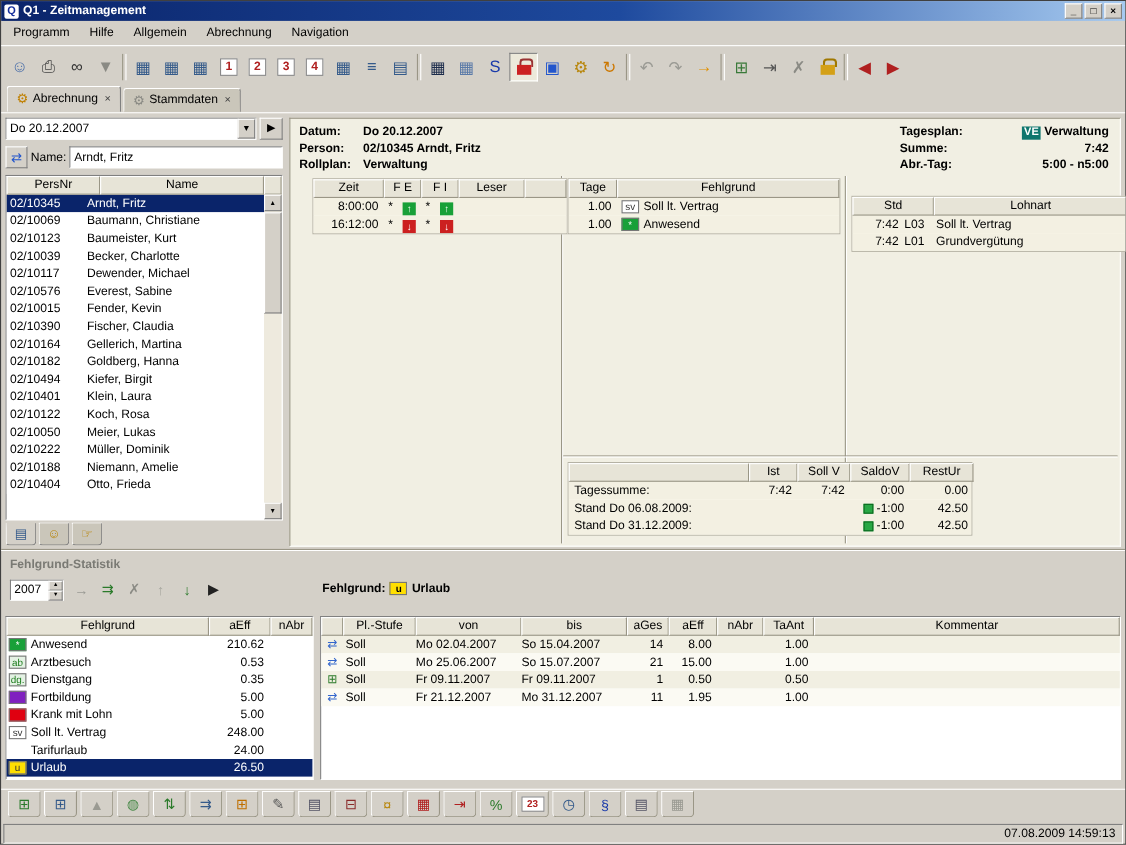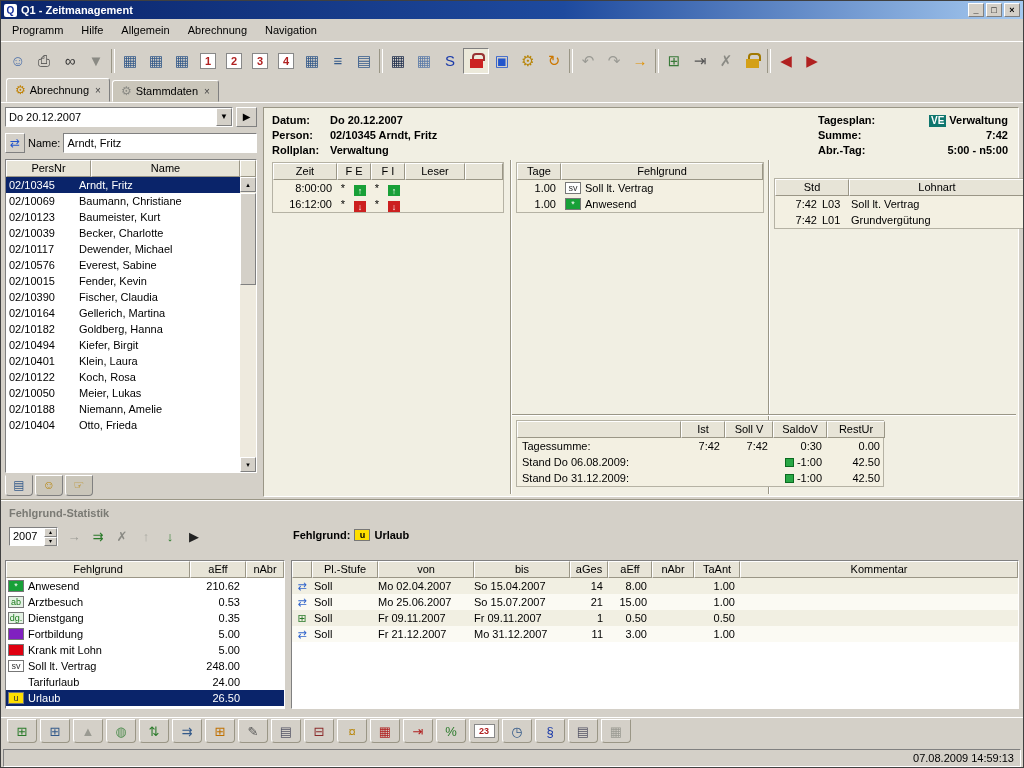--- a/index.html
+++ b/index.html
@@ -369,20 +369,24 @@
           </div>
           <div class="emp-row">
             <div class="c-persnr">02/10122</div>
             <div class="c-name">Koch, Rosa</div>
           </div>
           <div class="emp-row">
             <div class="c-persnr">02/10050</div>
             <div class="c-name">Meier, Lukas</div>
           </div>
           <div class="emp-row">
+            <div class="c-persnr">02/10222</div>
+            <div class="c-name">Müller, Dominik</div>
+          </div>
+          <div class="emp-row">
             <div class="c-persnr">02/10188</div>
             <div class="c-name">Niemann, Amelie</div>
           </div>
           <div class="emp-row">
             <div class="c-persnr">02/10404</div>
             <div class="c-name">Otto, Frieda</div>
           </div>
         </div>
       <div class="vscroll">
         <div class="sbtn up raised">▴</div>
@@ -438,21 +442,21 @@
       <div class="irrow">
         <span class="irlabel">Abr.-Tag:</span>
         <span class="irvalue">5:00 - n5:00</span>
       </div>
     </div>
 
     <div class="vgroove" style="left:246px"></div>
     <div class="vgroove" style="left:504px"></div>
     <div class="hgroove"></div>
 
-    <div class="ptable" style="left:8px;top:54px;width:232px;">
+    <div class="ptable" style="left:20px;top:54px;width:232px;">
       <div class="thead">
         <div class="hc" style="width:64px">Zeit</div>
         <div class="hc" style="width:34px">F E</div>
         <div class="hc" style="width:34px">F I</div>
         <div class="hc" style="width:60px">Leser</div>
         <div class="hc fill"></div>
       </div>
       <div>
 
       <div class="trow">
@@ -529,21 +533,21 @@
         <div class="hc" style="width:58px">RestUr</div>
       </div>
       <div>
 
       <div class="trow">
             <div class="sm-label">Tagessumme:</div>
             <div class="sm-ist">7:42</div>
             <div class="sm-soll">7:42</div>
             <div class="sm-saldo">
 
-              <span>0:30</span>
+              <span>0:00</span>
             </div>
             <div class="sm-rest">0.00</div>
           </div>
           <div class="trow">
             <div class="sm-label">Stand Do 06.08.2009:</div>
             <div class="sm-ist"></div>
             <div class="sm-soll"></div>
             <div class="sm-saldo">
               <span class="gsq on"></span>
               <span>-1:00</span>
@@ -725,21 +729,21 @@
             <div class="st-nabr"></div>
             <div class="st-taant">0.50</div>
             <div class="st-komm"></div>
           </div>
           <div class="strow2 alt">
             <div class="st-ico"><span style="color: rgb(51, 102, 204);">⇄</span></div>
             <div class="st-stufe">Soll</div>
             <div class="st-von">Fr 21.12.2007</div>
             <div class="st-bis">Mo 31.12.2007</div>
             <div class="st-ages">11</div>
-            <div class="st-aeff">3.00</div>
+            <div class="st-aeff">1.95</div>
             <div class="st-nabr"></div>
             <div class="st-taant">1.00</div>
             <div class="st-komm"></div>
           </div>
         </div>
     </div>
   </div>
 
   <div class="btoolbar">
 

